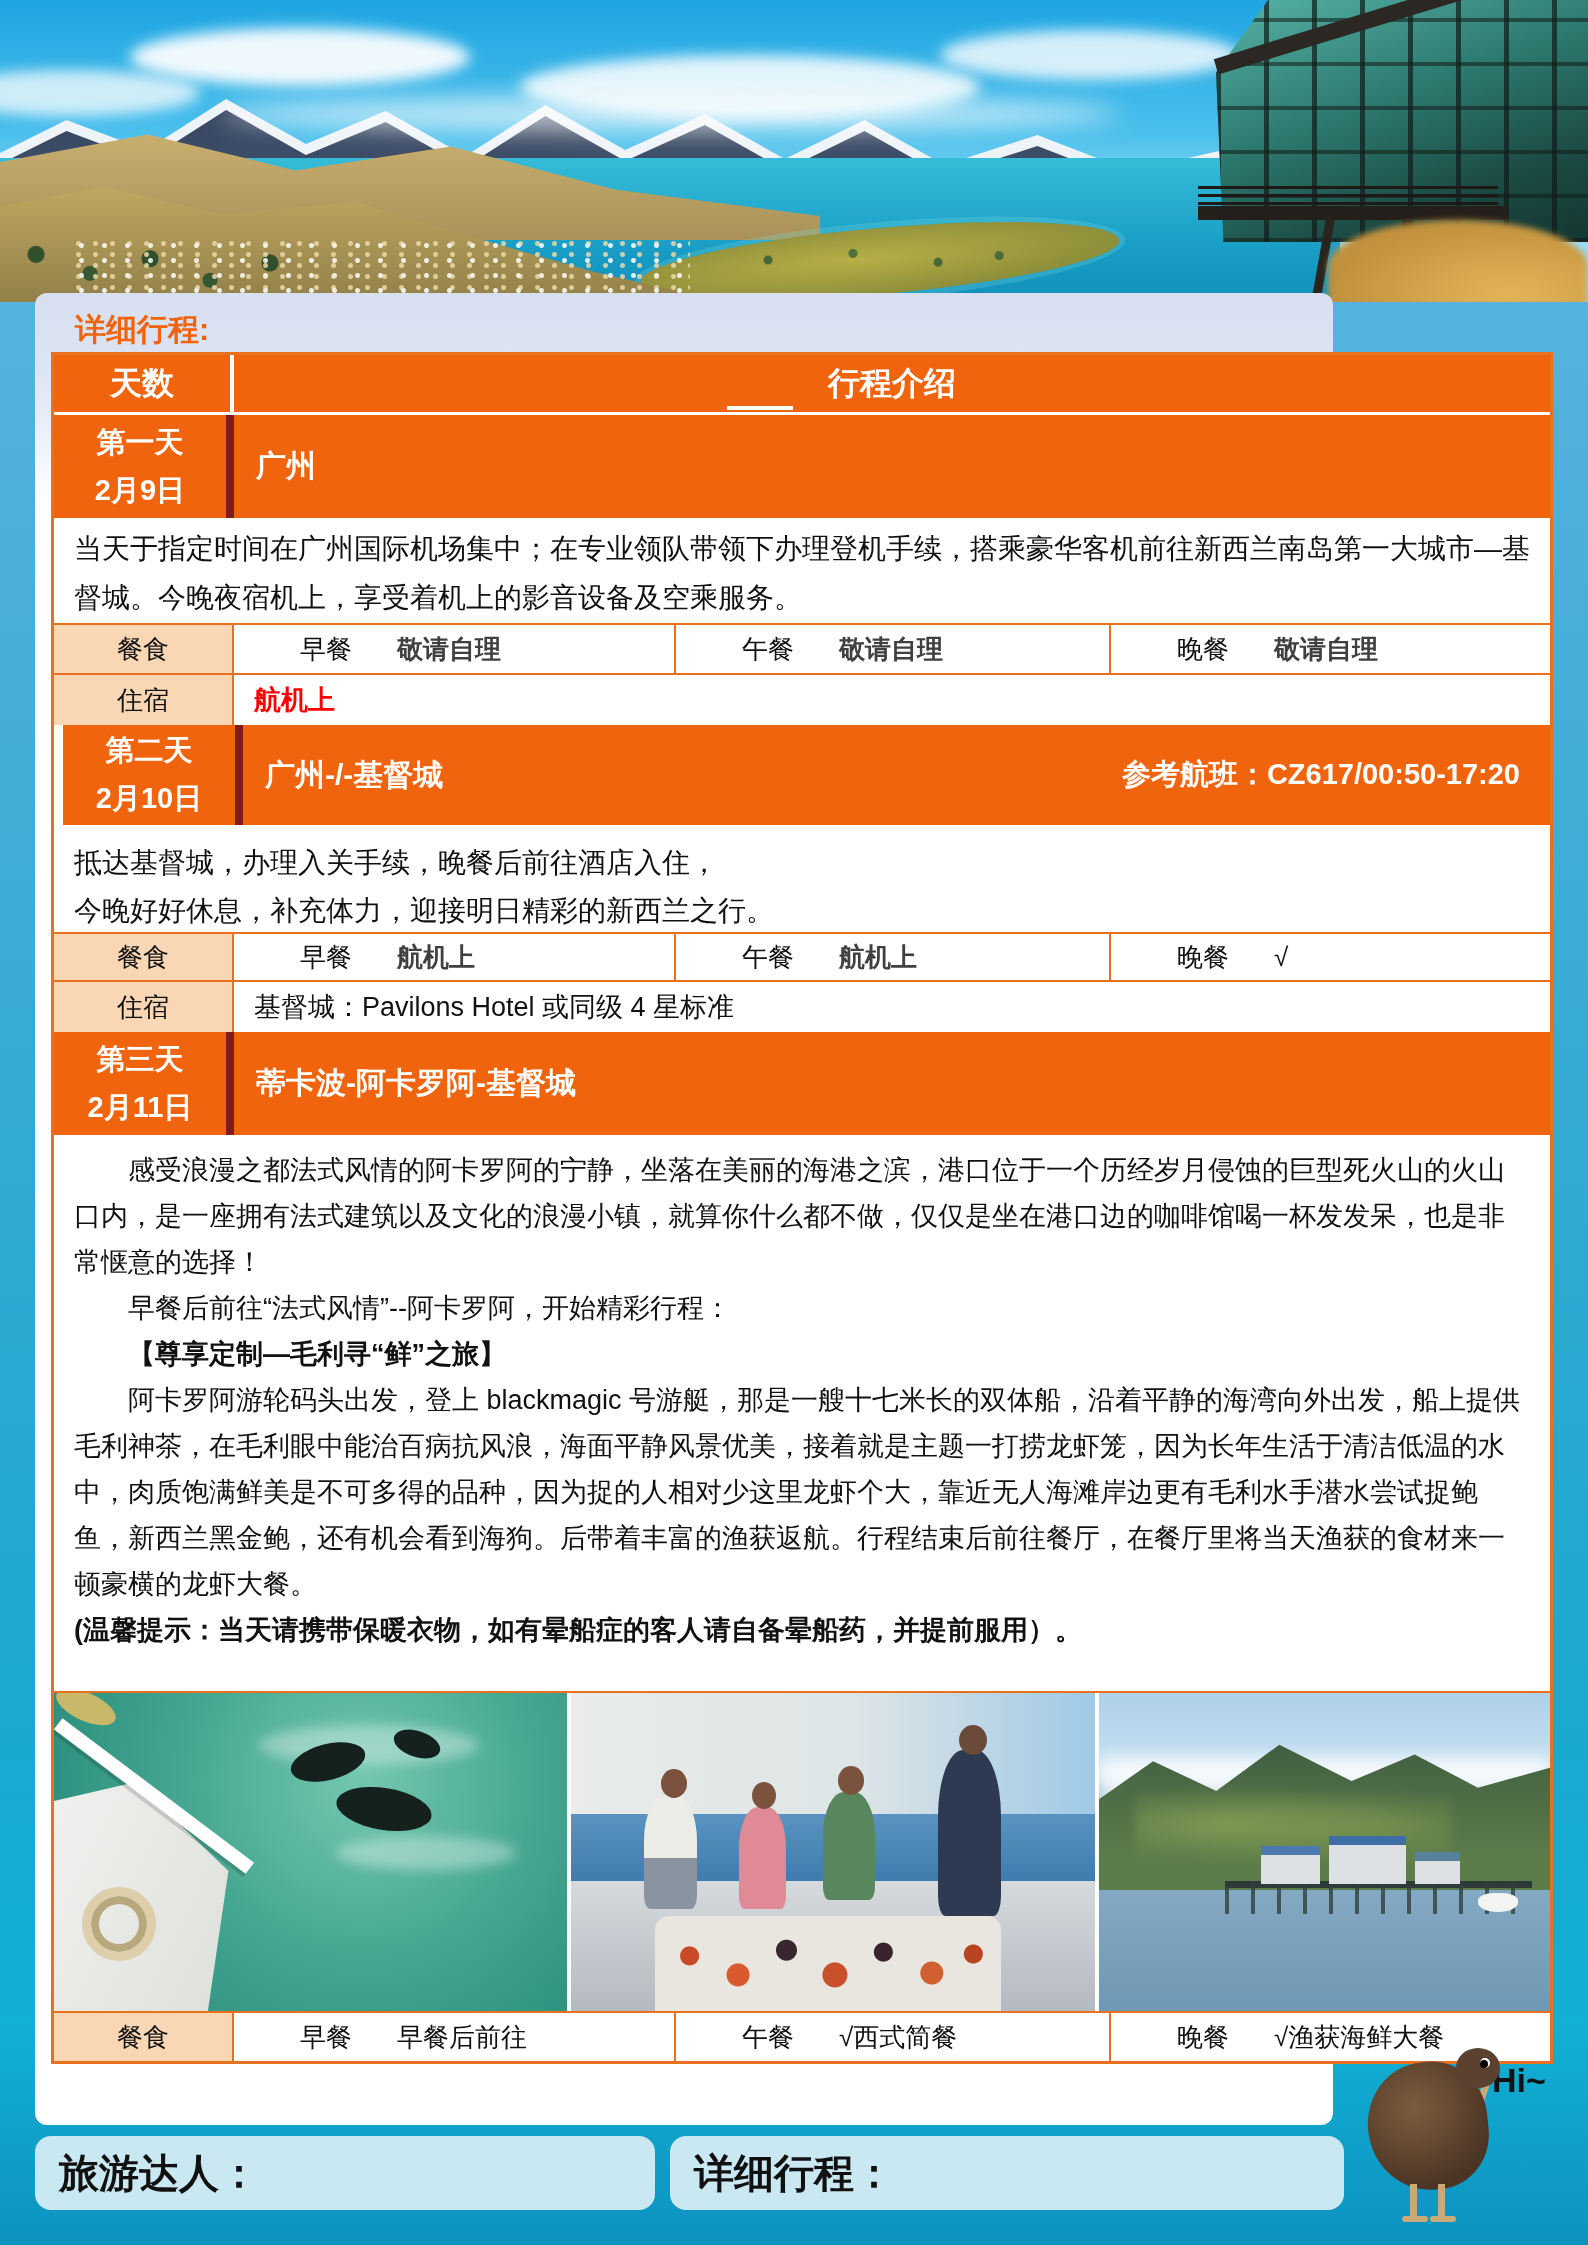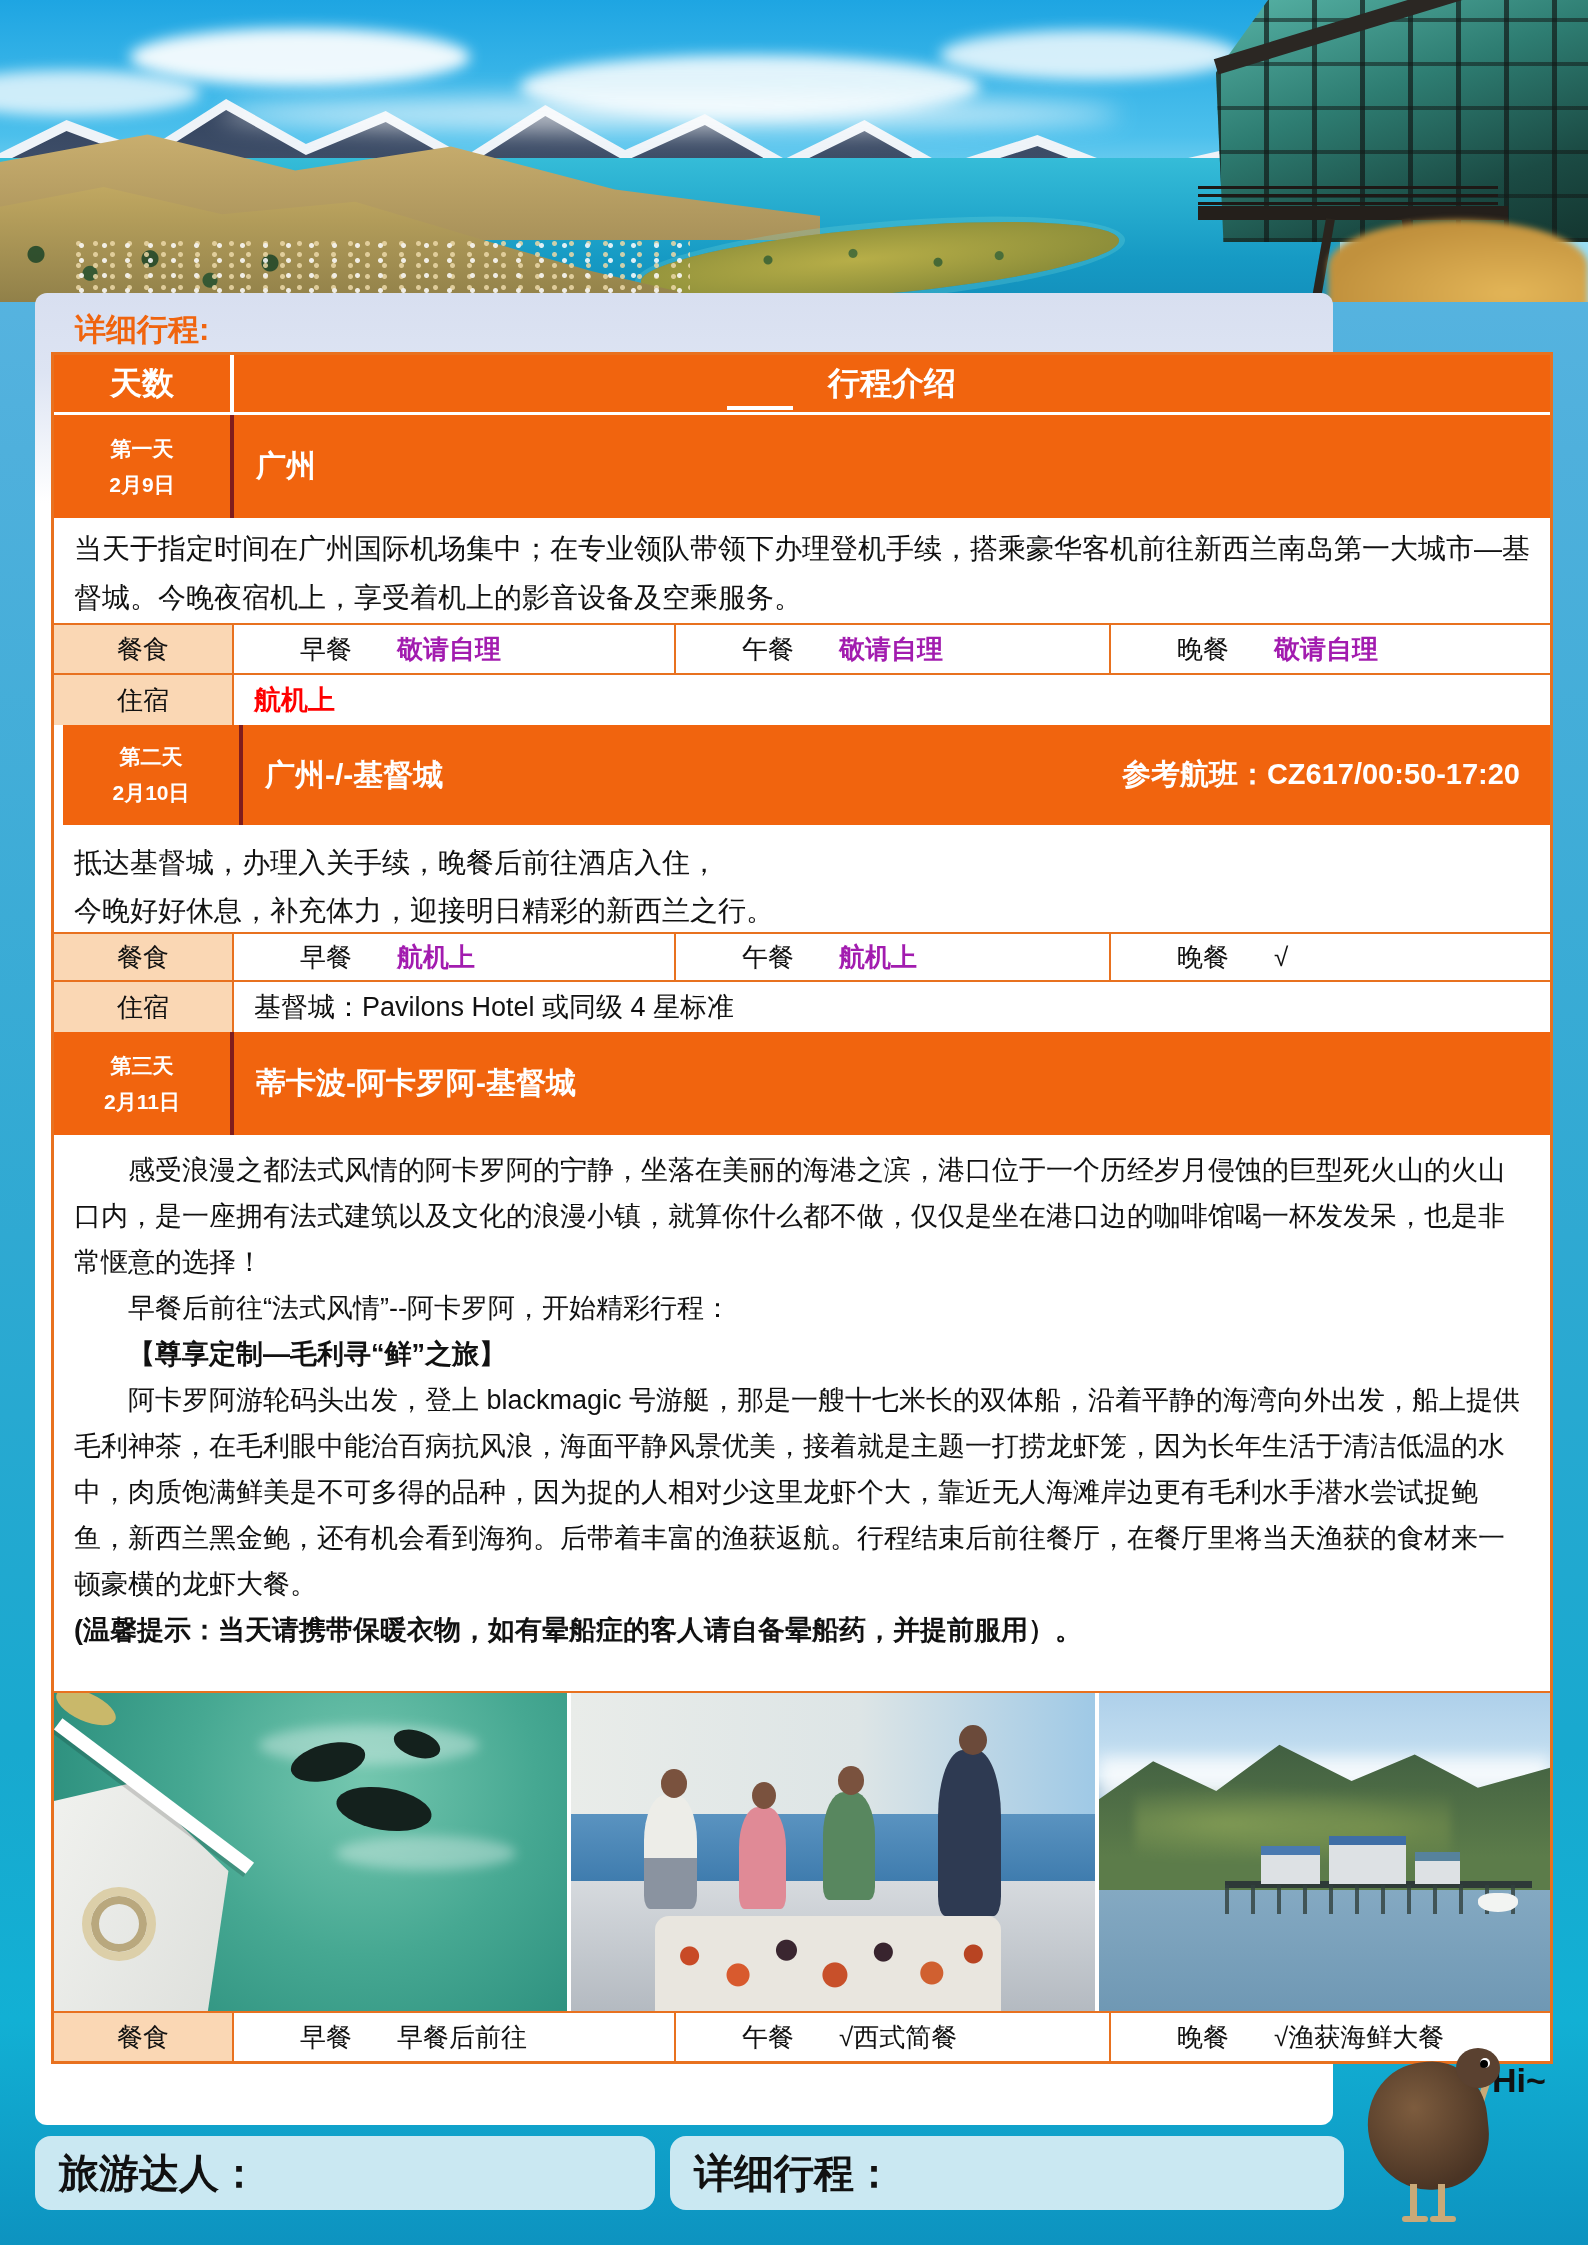--- a/index.html
+++ b/index.html
@@ -56,21 +56,21 @@
   .itin{position:absolute;left:16px;top:59px;width:1502px;border:3px solid #e8711f;background:#fff;}
   .row{display:flex;width:100%;position:relative;}
   .oc{background:#f1640e;color:#fff;font-weight:bold;}
   .c1{width:180px;flex:0 0 180px;display:flex;flex-direction:column;align-items:center;justify-content:center;text-align:center;}
   .c2{flex:1;display:flex;align-items:center;}
   .r-head{height:60px;border-bottom:3px solid #fff;}
   .r-head .c1{font-size:32px;border-right:4px solid #fff;}
   .r-head .c2{font-size:32px;justify-content:center;position:relative;}
   .uline{position:absolute;left:calc(50% - 165px);bottom:2px;width:66px;height:4px;background:#fff;}
   .r-day{height:103px;}
-  .r-day .c1{border-right:4px solid #7f1d1d;gap:8px;font-size:21px;}
+  .r-day .c1{border-right:8px solid #7f1d1d;gap:8px;font-size:29px;}
   .r-day .c2{padding:0 30px 0 22px;justify-content:space-between;}
   .route-name{font-size:30px;}
   .flight{font-size:29px;}
   .r-d2{height:100px;padding-left:9px;}
   .r-desc{display:block;background:#fff;color:#111;}
   .r-desc1{height:105px;padding:6px 20px 0 20px;}
   .r-desc1 p{font-size:28px;line-height:49px;}
   .r-desc2{height:107px;padding:14px 20px 0 20px;}
   .r-desc2 p{font-size:28px;line-height:48px;}
   .r-desc3{height:556px;padding:12px 20px 0 20px;}
@@ -81,21 +81,21 @@
   .r-meal{border-top:2px solid #e8711f;background:#fff;color:#111;}
   .r-meal .c1{background:#fad7b4;font-size:26px;color:#111;font-weight:normal;border-right:2px solid #e8711f;}
   .m1{flex:0 0 440px;}
   .m2{flex:0 0 435px;}
   .m3{flex:1;}
   .mcell{display:flex;align-items:center;padding-left:66px;gap:45px;font-size:26px;}
   .m2,.m3{border-left:2px solid #e8711f;}
   .rm1{height:50px;}
   .rm2{height:48px;}
   .rm3{height:50px;}
-  .mval.red{color:#a21caf;font-weight:bold;}
+  .mval.red{color:#404040;font-weight:bold;}
   .r-lodge{border-top:2px solid #e8711f;background:#fff;color:#111;}
   .r-lodge .c1{background:#fad7b4;font-size:26px;color:#111;border-right:2px solid #e8711f;}
   .r-lodge .c2{padding-left:20px;font-size:27px;}
   .rl1{height:52px;}
   .rl2{height:52px;}
   .lodge-red{color:#ff0000;font-weight:bold;}
   
   .r-photos{height:320px;border-top:2px solid #e8711f;background:#fff;display:flex;gap:4px;}
   .photo{position:relative;overflow:hidden;height:100%;}
   .ph1{flex:0 0 513px;background:radial-gradient(circle at 60% 28%,#74c7af 0%,#46a892 45%,#2f9280 80%);}

